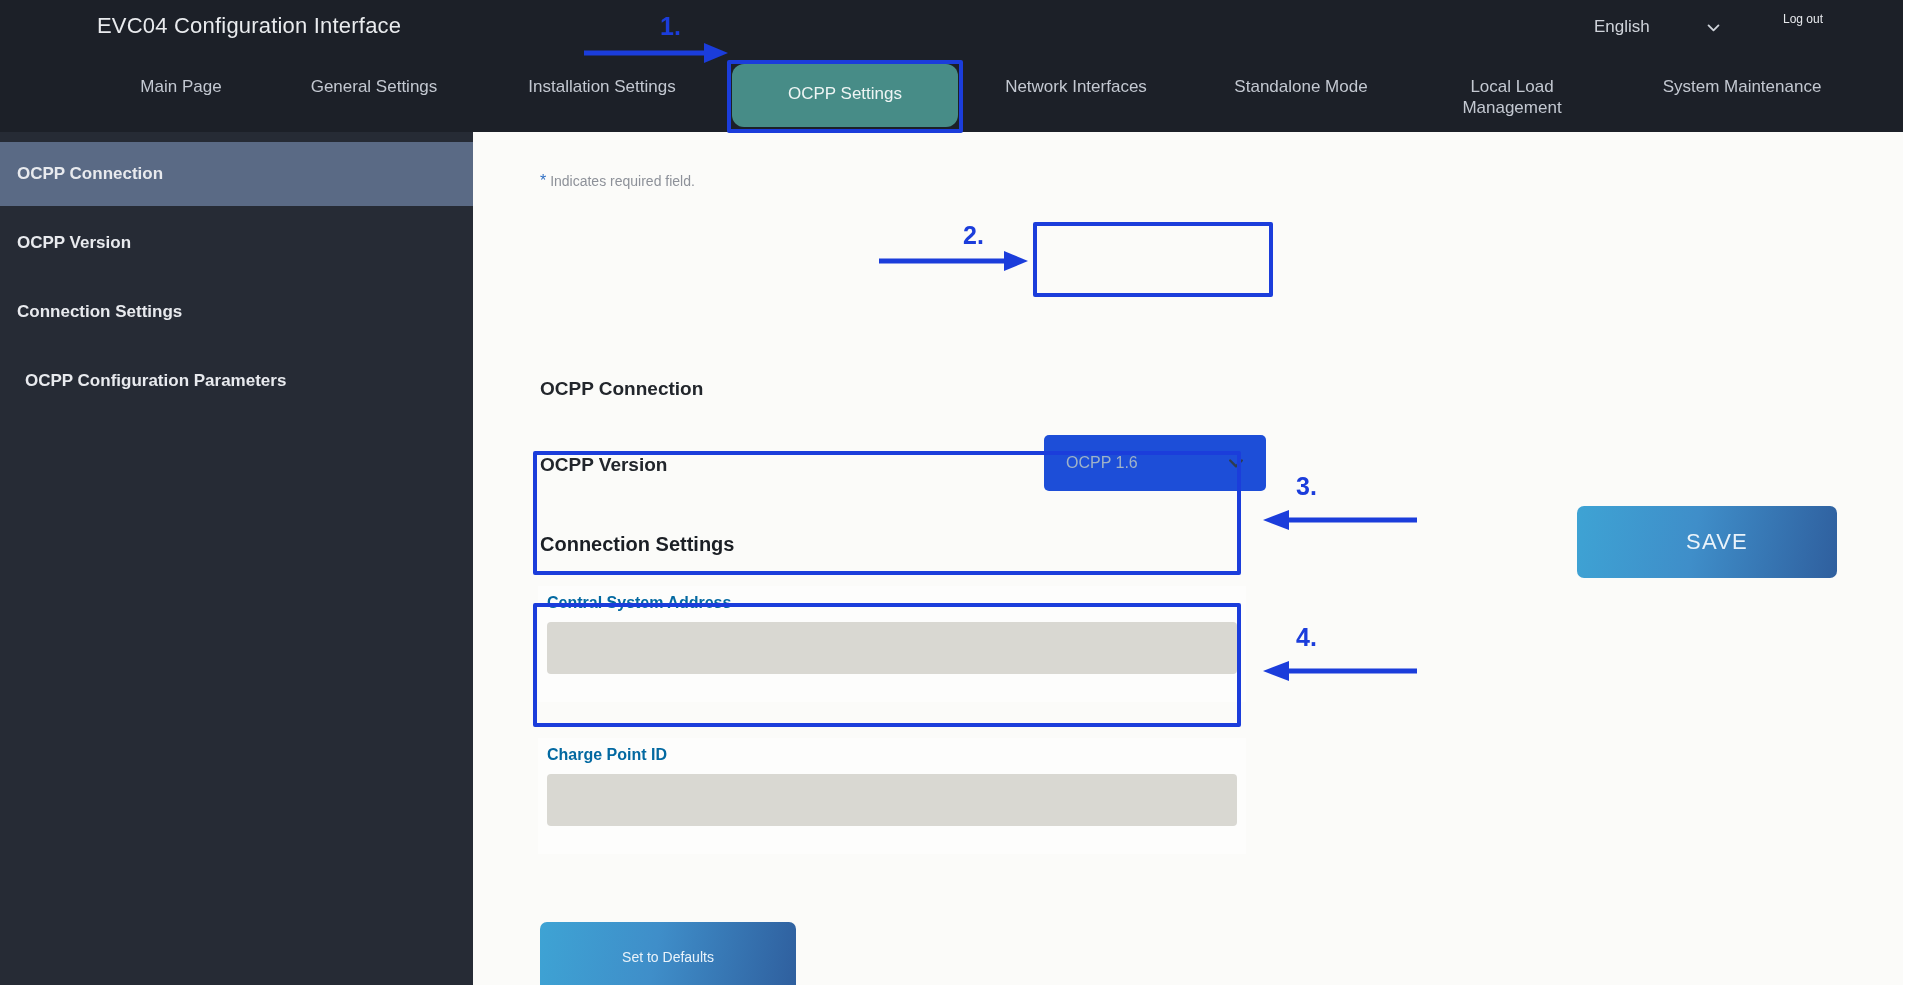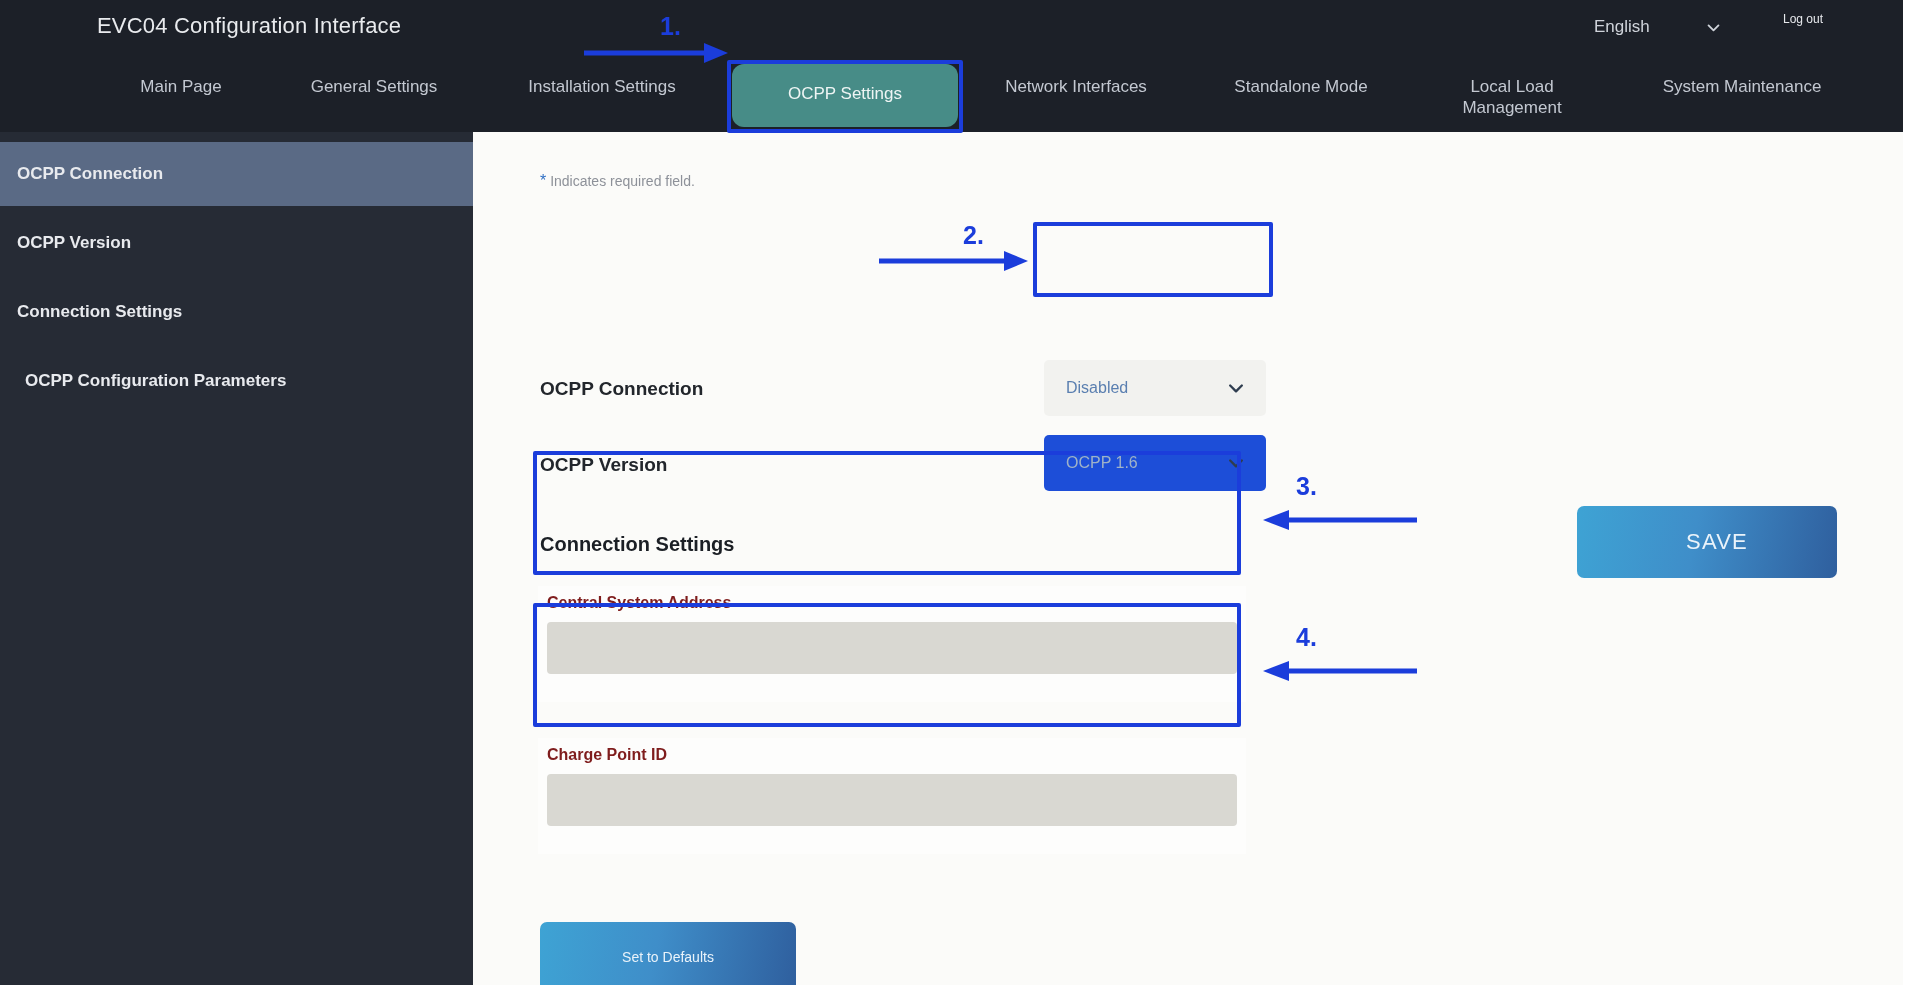--- a/index.html
+++ b/index.html
@@ -188,21 +188,21 @@
     position: absolute;
     background: #fdfdfc;
     box-sizing: border-box;
   }
   .text-field .tf-label {
     position: absolute;
     left: 9px;
     top: 8px;
     font-size: 16px;
     font-weight: bold;
-    color: #7f1d1d;
+    color: #0369a1;
     white-space: nowrap;
   }
   .text-field .tf-input {
     position: absolute;
     left: 9px;
     right: 9px;
     top: 36px;
     height: 52px;
     background: #d9d8d2;
     border-radius: 4px;
@@ -276,28 +276,20 @@
   </div>
 
   <div id="main">
 
     <div id="required-note">
       <span class="star">*</span>
       <span>Indicates required field.</span>
     </div>
 
     <div class="field-label" style="left:67px; top:246px;">OCPP Connection</div>
-    <div class="select-box light" style="left:571px; top:228px; width:222px; height:56px;">
-      <span class="sel-val">Disabled</span>
-      <span class="sel-caret">
-        <svg viewBox="0 0 24 24" width="20" height="20" fill="none" stroke="currentColor" stroke-width="2.8" stroke-linecap="round" stroke-linejoin="round">
-            <polyline points="5,9 12,16 19,9"></polyline>
-          </svg>
-      </span>
-    </div>
 
     <div class="field-label" style="left:67px; top:322px;">OCPP Version</div>
     <div class="select-box muted" style="left:571px; top:303px; width:222px; height:56px;">
       <span class="sel-val">OCPP 1.6</span>
       <span class="sel-caret">
         <svg viewBox="0 0 24 24" width="20" height="20" fill="none" stroke="currentColor" stroke-width="2.8" stroke-linecap="round" stroke-linejoin="round">
             <polyline points="5,9 12,16 19,9"></polyline>
           </svg>
       </span>
     </div>

